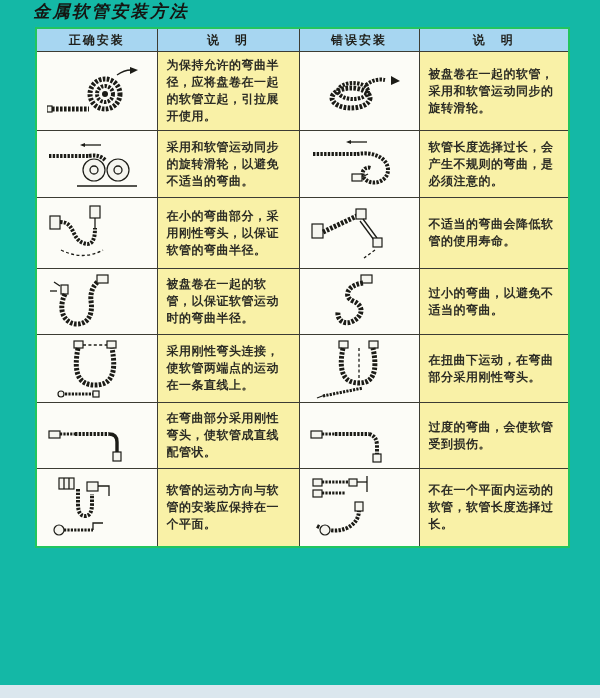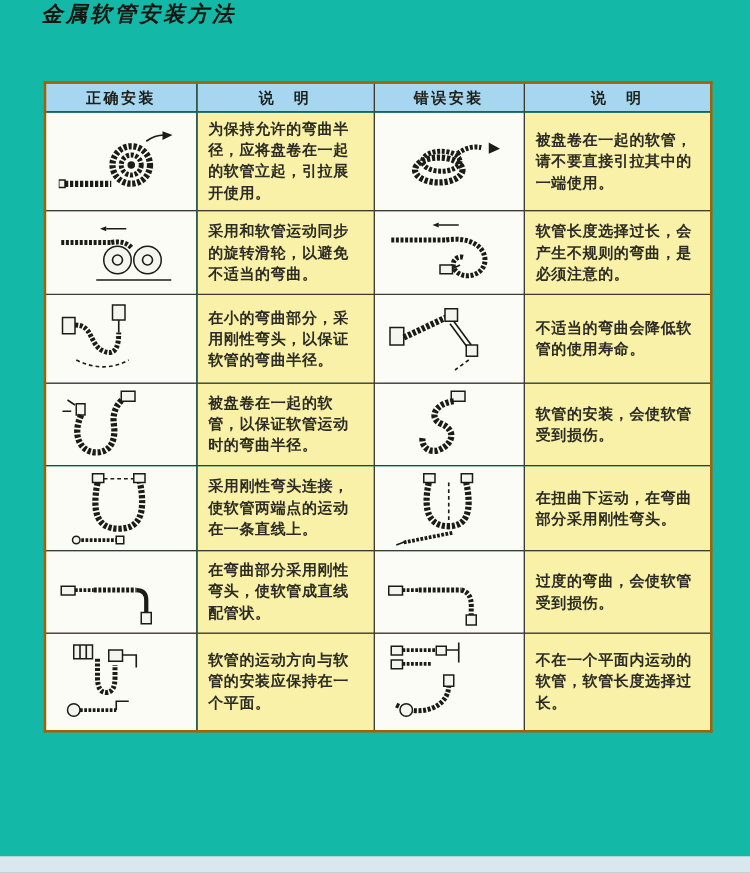--- a/index.html
+++ b/index.html
@@ -2,21 +2,21 @@
 <html><head>
 <meta charset="utf-8">
 <style>
   html,body{margin:0;padding:0;background:#ffffff;}
   .page{position:relative;width:600px;height:698px;background:#14b8a6;overflow:hidden;
         font-family:"DejaVu Sans","Liberation Sans",sans-serif;}
   .title{position:absolute;left:33px;top:0;margin:0;font-size:17px;font-weight:bold;
          font-style:italic;letter-spacing:2.5px;color:#151512;
          font-family:"DejaVu Serif","Liberation Serif",serif;}
   table.install{position:absolute;left:35px;top:27px;width:533px;border-collapse:collapse;
-         table-layout:fixed;border:2px solid #a16207;margin-top:38px;}
+         table-layout:fixed;border:2px solid #22c55e;}
   table.install th,table.install td{border:1px solid #3c3c33;overflow:hidden;}
   th.hdr{background:#a7d6f1;font-size:12px;font-weight:bold;color:#1f1f1a;
          height:20px;letter-spacing:2px;text-align:center;}
   td.img{background:#fcfcf7;text-align:center;vertical-align:middle;padding:1px;}
   td.desc{background:#f9f1a7;font-size:12px;font-weight:bold;color:#2c2c25;
          padding:5px 9px;line-height:1.42;vertical-align:middle;text-align:left;
          letter-spacing:0.5px;}
   svg.fig{display:block;margin:0 auto;}
   .hose{fill:none;stroke:#1c1c17;stroke-width:5;stroke-dasharray:2.6 1.4;}
   .hose4{fill:none;stroke:#1c1c17;stroke-width:4;stroke-dasharray:2.4 1.3;}
@@ -65,21 +65,21 @@
         </td>
         <td class="desc">为保持允许的弯曲半径，应将盘卷在一起的软管立起，引拉展开使用。</td>
         <td class="img">
           <svg class="fig" width="100" height="60" viewBox="0 0 100 60">
             <ellipse class="hose" cx="42" cy="37" rx="19" ry="10"></ellipse>
             <ellipse class="hose4" cx="44" cy="30" rx="15" ry="8"></ellipse>
             <path class="hose4" d="M57 24 Q66 17 76 19"></path>
             <polygon class="ink" points="82,15 91,20 82,24"></polygon>
           </svg>
         </td>
-        <td class="desc">被盘卷在一起的软管，请不要直接引拉其中的一端使用。</td>
+        <td class="desc">被盘卷在一起的软管，采用和软管运动同步的旋转滑轮。</td>
       </tr>
 
 
       <tr style="height:67px">
         <td class="img">
           <svg class="fig" width="100" height="60" viewBox="0 0 100 60">
             <line class="line" x1="38" y1="11" x2="54" y2="11"></line>
               <polygon class="ink" points="38,9 33,11 38,13"></polygon>
             <line class="hose4" x1="2" y1="22" x2="42" y2="22"></line>
             <path class="hose4" d="M42 22 Q52 20 58 26"></path>
@@ -139,21 +139,21 @@
             <rect class="fit" x="50" y="2" width="11" height="8"></rect>
           </svg>
         </td>
         <td class="desc">被盘卷在一起的软管，以保证软管运动时的弯曲半径。</td>
         <td class="img">
           <svg class="fig" width="100" height="58" viewBox="0 0 100 58">
             <rect class="fit" x="52" y="2" width="11" height="8"></rect>
             <path class="hose" d="M54 10 C38 12 34 24 44 28 C56 33 54 44 42 49 C34 52 28 46 29 39"></path>
           </svg>
         </td>
-        <td class="desc">软管的安装，会使软管受到损伤。</td>
+        <td class="desc">过小的弯曲，以避免不适当的弯曲。</td>
       </tr>
 
       <tr style="height:68px">
         <td class="img">
           <svg class="fig" width="100" height="62" viewBox="0 0 100 62">
             <rect class="fit" x="27" y="3" width="9" height="7"></rect>
             <rect class="fit" x="60" y="3" width="9" height="7"></rect>
             <path class="line dash" d="M36 7 L60 7"></path>
             <path class="hose" d="M31 10 C26 36 32 47 48 47 C64 47 70 36 65 10"></path>
             <circle class="fit" cx="14" cy="56" r="3"></circle>

